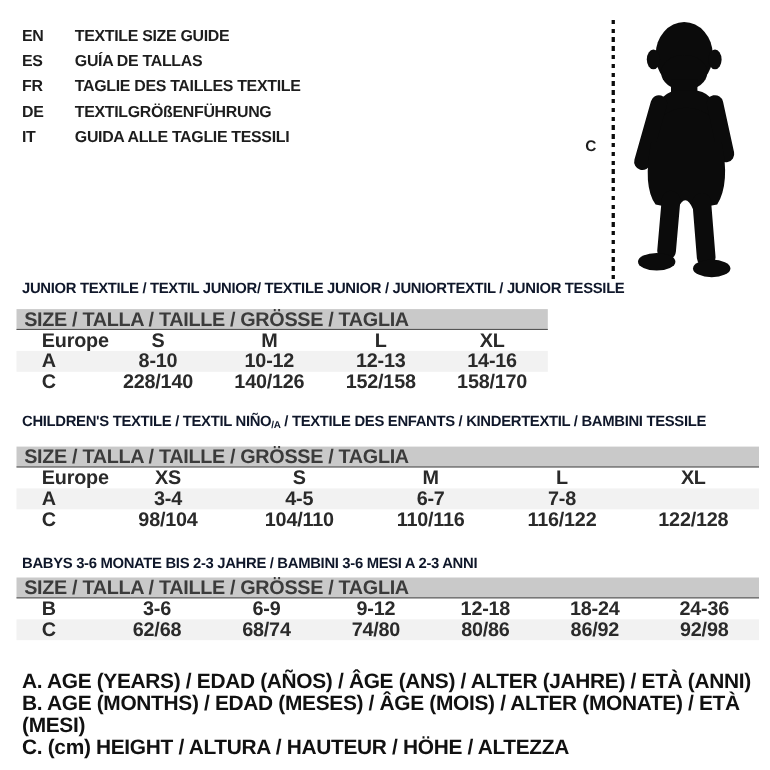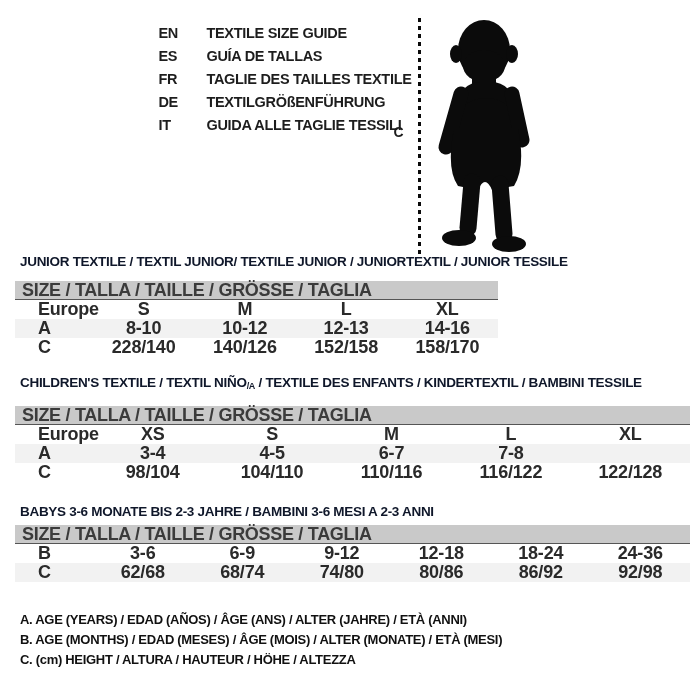--- a/index.html
+++ b/index.html
@@ -14,21 +14,21 @@
     position:relative;
     width:700px;height:700px;
     padding:14px 15px 0 15px;
     font-family:"Liberation Sans",sans-serif;
     color:var(--text);
     background:#fff;
     overflow:hidden;
   }
 
   
-  .top{display:flex;justify-content:center;height:240px;}
+  .top{display:flex;justify-content:space-between;height:240px;}
   .langs{padding-top:8px;padding-left:5px;}
   .lang-row{display:flex;font-weight:700;font-size:14.5px;line-height:23px;letter-spacing:-0.3px;}
   .lang-code{width:48px;flex:0 0 48px;}
   .figure{position:relative;width:135px;height:242px;margin-right:0;}
   .c-label{position:absolute;left:-18px;top:110px;font-weight:700;font-size:14px;}
   .dash-line{
     position:absolute;left:6px;top:4px;bottom:2px;width:3px;
     background:repeating-linear-gradient(to bottom,var(--silhouette) 0 4px,transparent 4px 8px);
   }
   .silhouette-svg{position:absolute;left:16px;top:0;}
@@ -61,21 +61,21 @@
   .tbl.cols6{--n:6;width:675px;}
   .cell{text-align:center;color:#2a2a2a;letter-spacing:-0.2px;}
   .cell.lab{text-align:left;padding-left:7px;margin-left:16px;}
 
   .sec-junior{margin-top:0;}
   .sec-children{margin-top:18px;}
   .sec-babies{margin-top:20px;}
 
   
   .legend{margin-top:28px;padding-left:5px;}
-  .legend-line{font-weight:700;font-size:13px;line-height:20px;letter-spacing:-0.3px;color:#111;}
+  .legend-line{font-weight:700;font-size:19px;line-height:20px;letter-spacing:-0.3px;color:#111;}
 </style>
 </head>
 <body>
 
 <div class="page">
 
   <div class="top">
     <div class="langs">
       <div class="lang-row">
         <span class="lang-code">EN</span>

